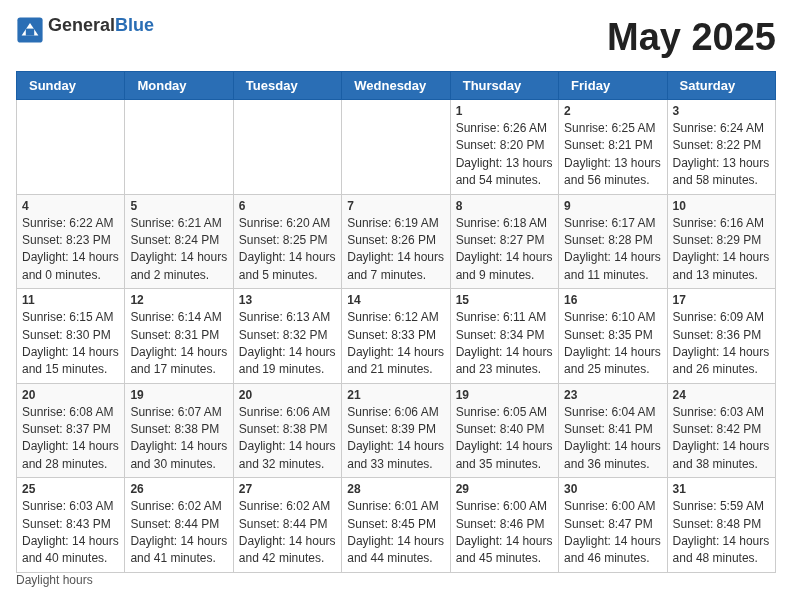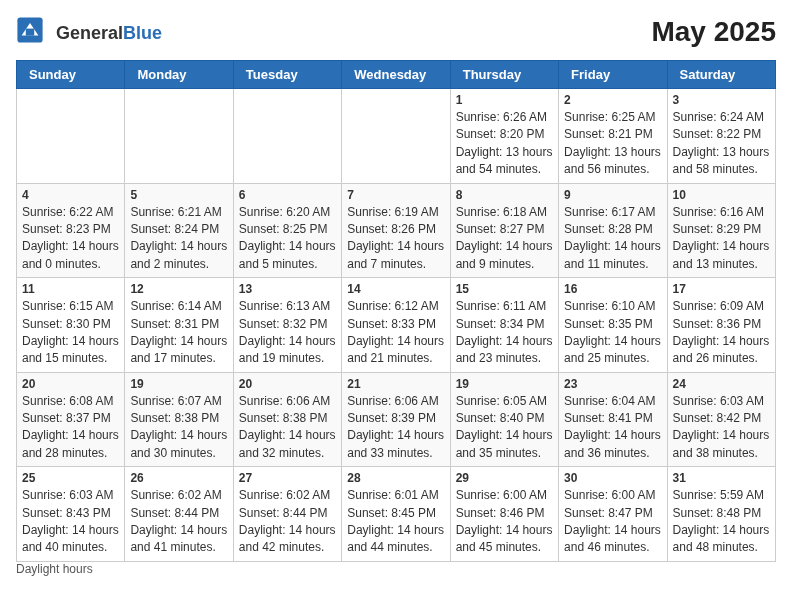--- a/index.html
+++ b/index.html
@@ -11,39 +11,39 @@
       padding: 16px;
     }
     .header {
       display: flex;
       justify-content: space-between;
       align-items: flex-start;
       margin-bottom: 12px;
     }
     .logo {
       display: flex;
-      align-items: flex-end;
-      gap: 12px;
+      align-items: flex-start;
+      gap: 4px;
     }
     .logo-text {
       font-size: 18px;
       font-weight: bold;
       line-height: 1.1;
     }
     .logo-general { color: #333; }
     .logo-blue { color: #2a6eb5; }
     .logo-icon {
       width: 28px;
       height: 28px;
     }
     .title-block {
       text-align: right;
     }
     .main-title {
-      font-size: 28px;
+      font-size: 38px;
       font-weight: bold;
       color: #222;
     }
     .subtitle {
       font-size: 16px;
       color: #444;
     }
     .calendar {
       width: 100%;
       border-collapse: collapse;

